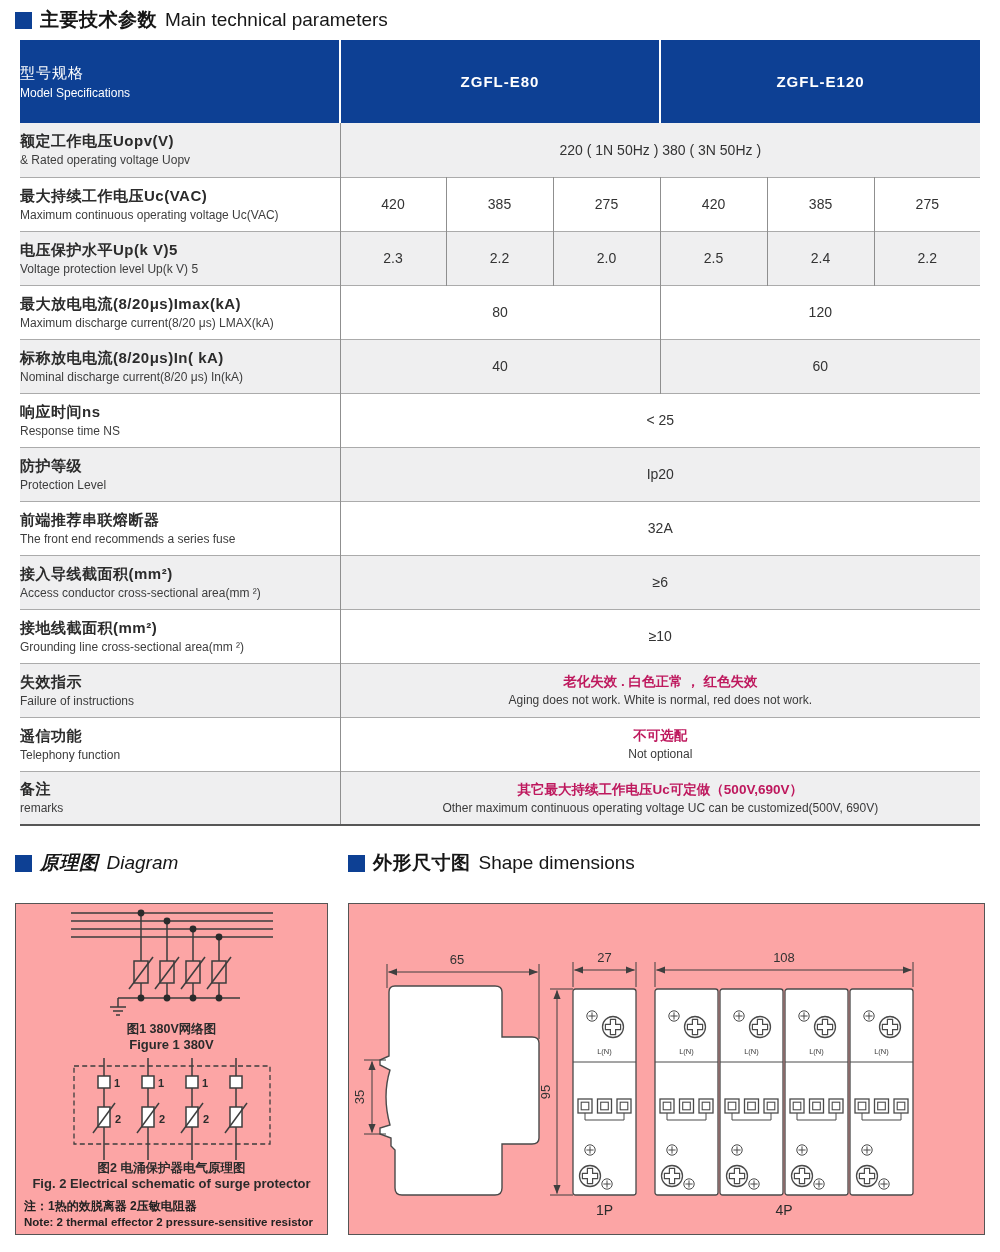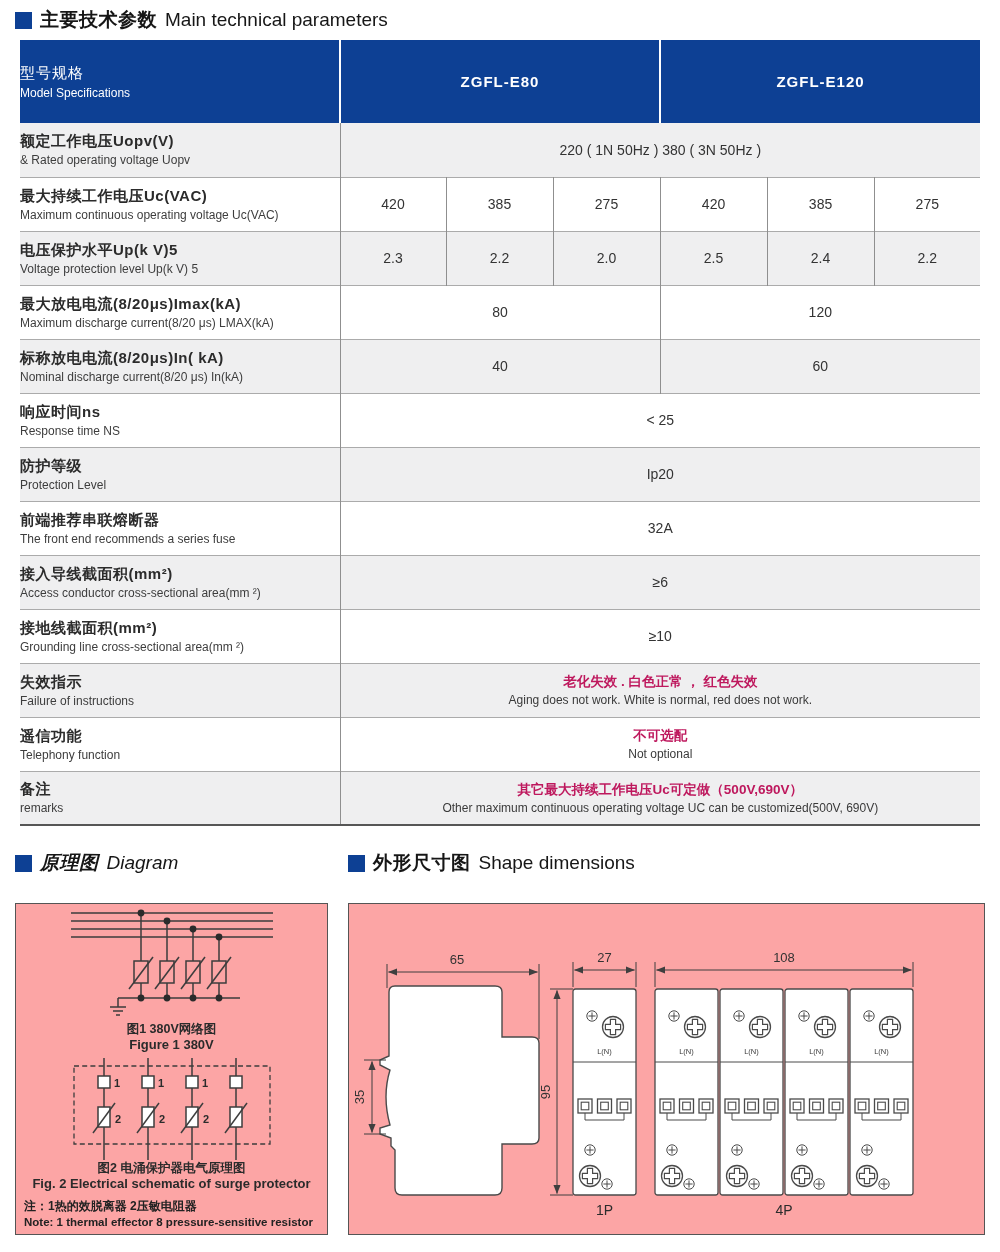--- a/index.html
+++ b/index.html
@@ -283,21 +283,21 @@
           <text x="133" y="66">2</text>
           <text x="177" y="66">2</text>
       </g>
     </svg>
     <div class="cap">
       <div class="zh">图2 电涌保护器电气原理图</div>
       <div class="en">Fig. 2 Electrical schematic of surge protector</div>
     </div>
     <div class="note">
       <div class="zh">注：1热的效脱离器  2压敏电阻器</div>
-      <div class="en">Note: 1 thermal effector 8 pressure-sensitive resistor</div>
+      <div class="en">Note: 2 thermal effector 2 pressure-sensitive resistor</div>
     </div>
   </div>
 
   <div class="dbox box2">
     <svg width="620" height="318" viewBox="0 0 620 318" style="display:block;margin:8px 0 0 6px">
       <defs>
         <marker id="arr" viewBox="0 0 10 8" markerWidth="9" markerHeight="7.2" refX="9.5" refY="4" orient="auto-start-reverse">
           <path d="M0 0 L10 4 L0 8 Z" fill="#3f3f3f"></path>
         </marker>
         <g id="scr-s">

